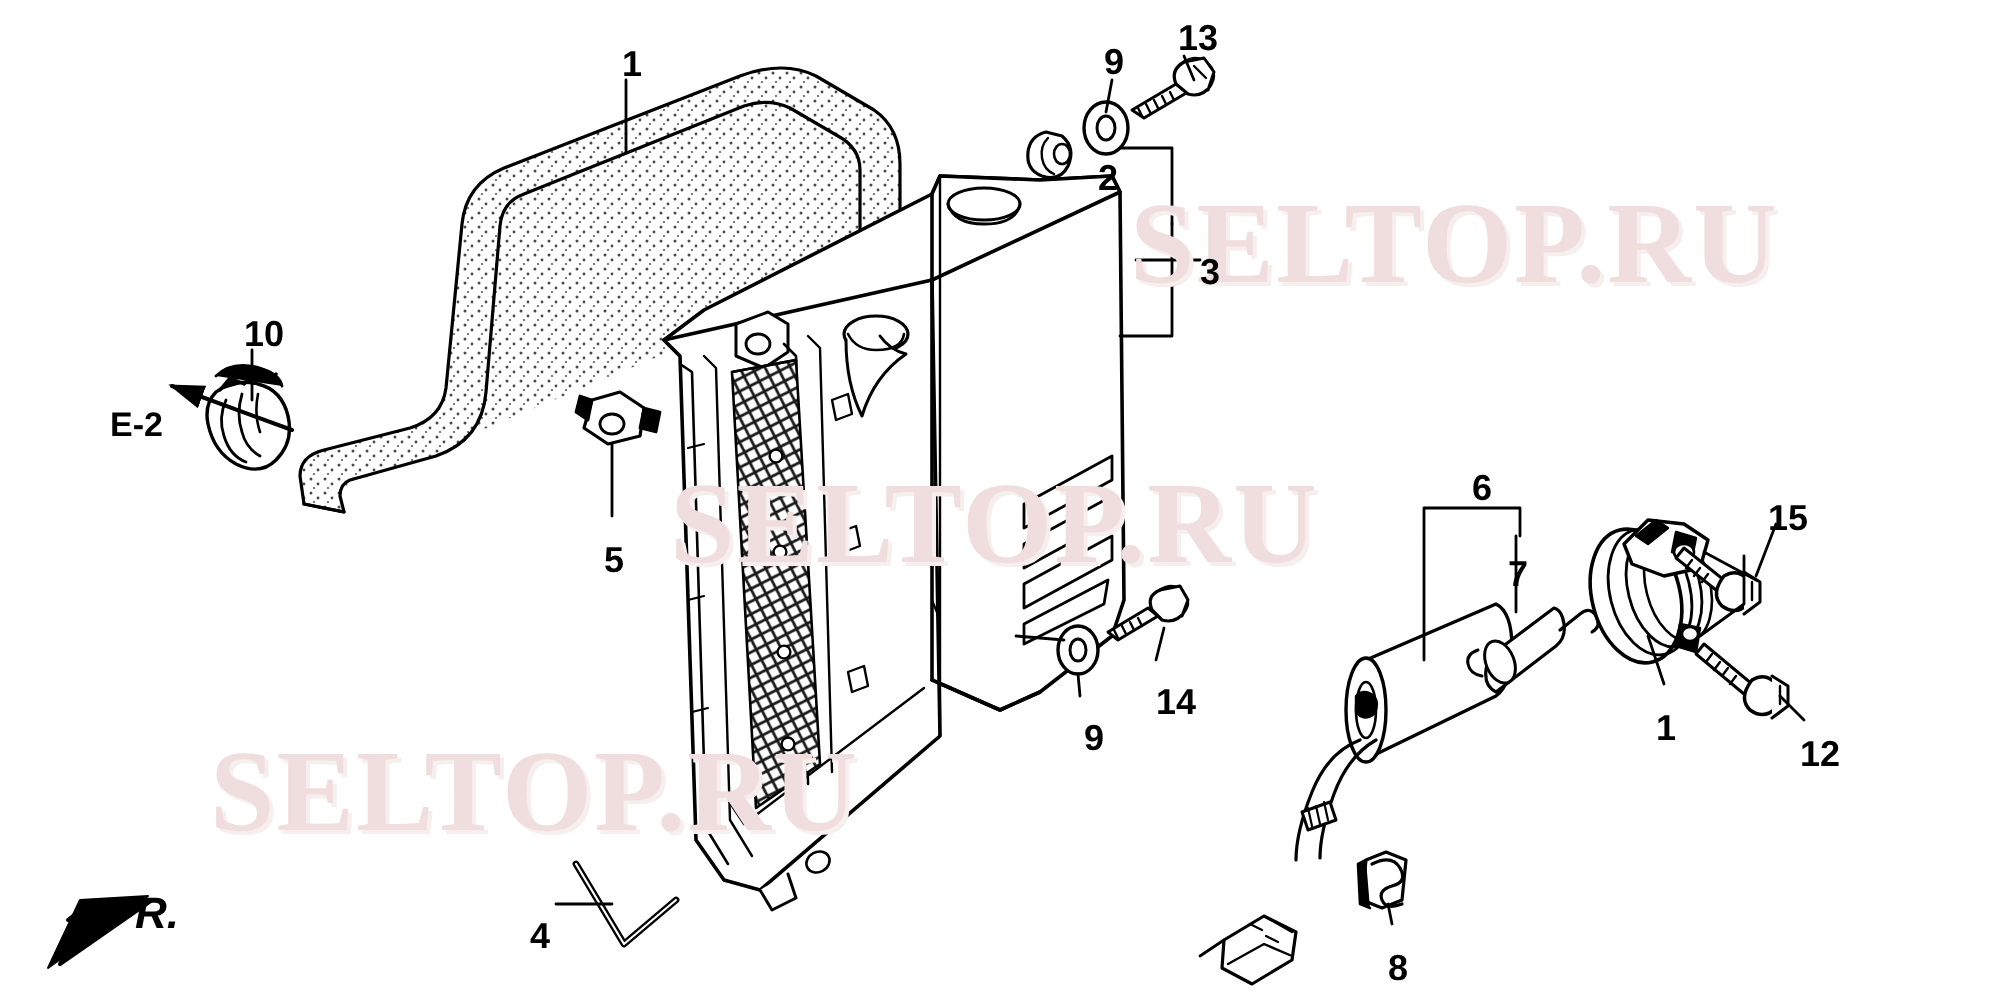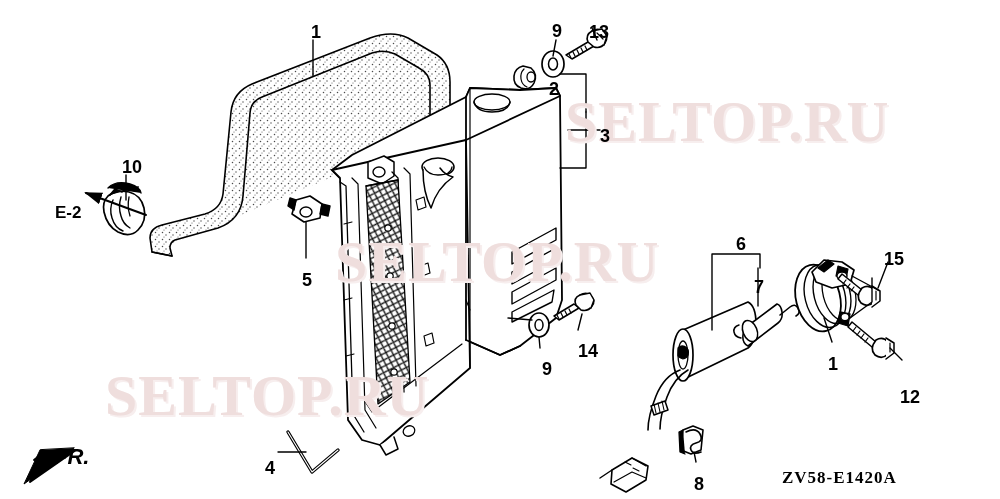--- a/index.html
+++ b/index.html
@@ -279,24 +279,23 @@
   <div class="callout n" style="left:600px;top:127px;">3</div>
   <div class="callout n" style="left:265px;top:459px;">4</div>
   <div class="callout n" style="left:302px;top:271px;">5</div>
   <div class="callout n" style="left:736px;top:235px;">6</div>
   <div class="callout n" style="left:754px;top:278px;">7</div>
   <div class="callout n" style="left:694px;top:475px;">8</div>
   <div class="callout n" style="left:552px;top:22px;">9</div>
   <div class="callout n" style="left:542px;top:360px;">9</div>
   <div class="callout n" style="left:122px;top:158px;">10</div>
   <div class="callout n" style="left:311px;top:23px;">1</div>
-  <div class="callout n" style="left:900px;top:388px;">12</div>
-  <div class="callout n" style="left:589px;top:23px;">13</div>
+  <div class="callout n" style="left:900px;top:368px;">12</div>
+  <div class="callout n" style="left:589px;top:10px;">13</div>
   <div class="callout n" style="left:578px;top:342px;">14</div>
   <div class="callout n" style="left:884px;top:250px;">15</div>
 
   <div class="callout ref" style="left:55px;top:174px;margin-top:30px;">E-2</div>
 
   <div class="frlbl" style="left:54px;top:444px;">FR.</div>
 
-  <div class="partno" style="left:782px;top:468px;">ZV58-E1420A</div>
 
 </div>
 
 </body></html>

